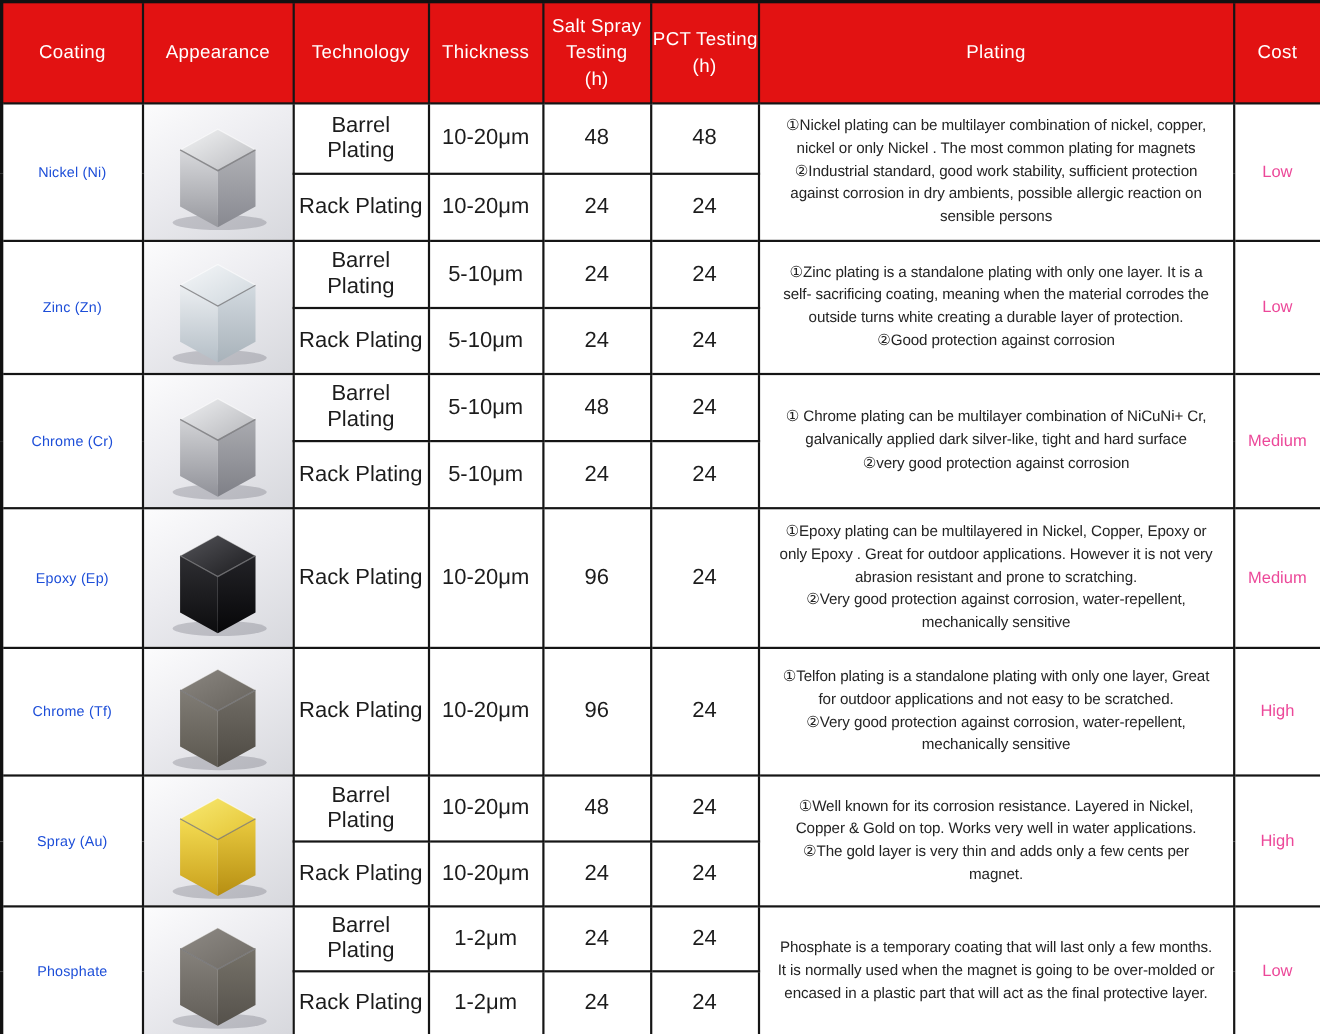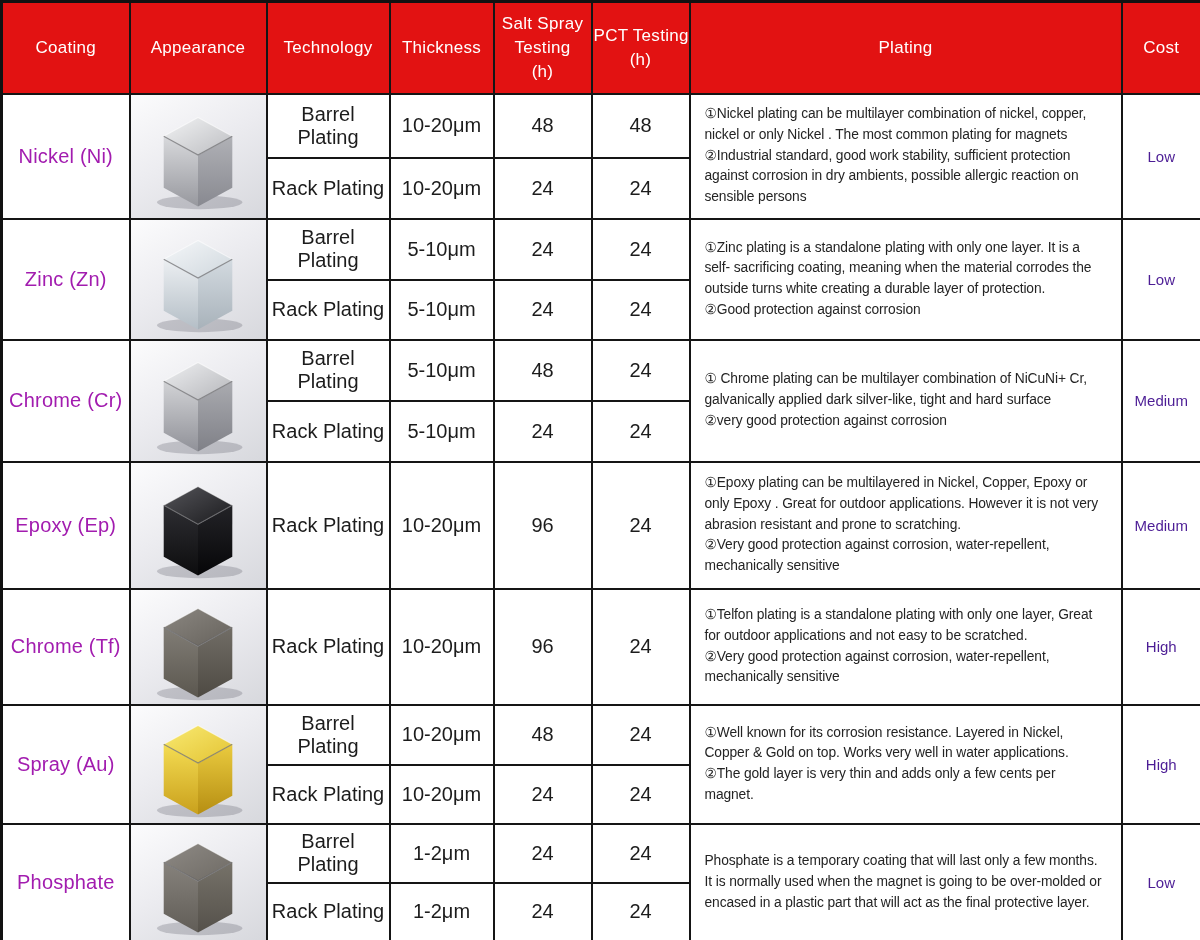--- a/index.html
+++ b/index.html
@@ -5,27 +5,27 @@
   html,body{margin:0;padding:0;background:#fff;}
   body{width:1200px;height:940px;font-family:"Liberation Sans",sans-serif;}
   table{border-collapse:collapse;table-layout:fixed;width:1200px;height:940px;border:3px solid #111;}
   th,td{border:2px solid #151515;overflow:hidden;}
   thead th{
     background:#e21212;color:#fff;font-size:17px;font-weight:500;
     text-align:center;vertical-align:middle;white-space:pre;line-height:1.4;
     letter-spacing:.3px;overflow:visible;
   }
   td{background:#fff;color:#222;font-size:15px;text-align:center;vertical-align:middle;}
-  td.coating{font-size:20px;color:#a21caf;letter-spacing:.2px;}
+  td.coating{font-size:13px;color:#1d4ed8;letter-spacing:.2px;}
   td.tech,td.thick,td.num{font-size:20px;color:#1c1c1c;}
   td.feature{
-    text-align:left;padding:8px 14px;font-size:13.8px;line-height:1.5;
+    text-align:center;padding:8px 14px;font-size:13.8px;line-height:1.5;
     white-space:pre-line;color:#242424;letter-spacing:-0.1px;
   }
-  td.cost{font-size:15px;color:#4c1d95;}
+  td.cost{font-size:15px;color:#ec4899;}
   td.appearance{padding:0;}
   .photo{
     width:100%;height:100%;display:flex;align-items:center;justify-content:center;
     background:linear-gradient(150deg,#fcfcfd 0%,#ececf0 45%,#d7d8dd 100%);
   }
 </style>
 </head>
 <body>
 
 <table>

